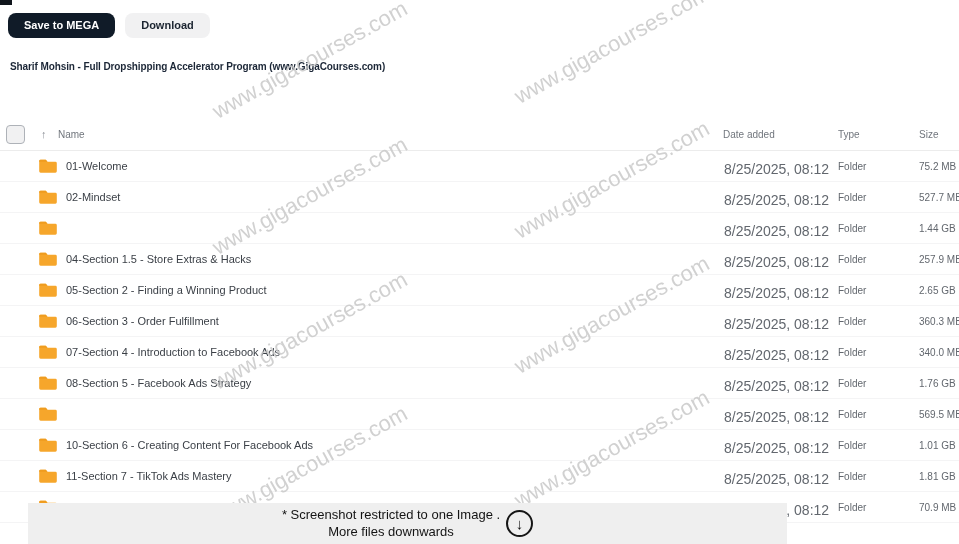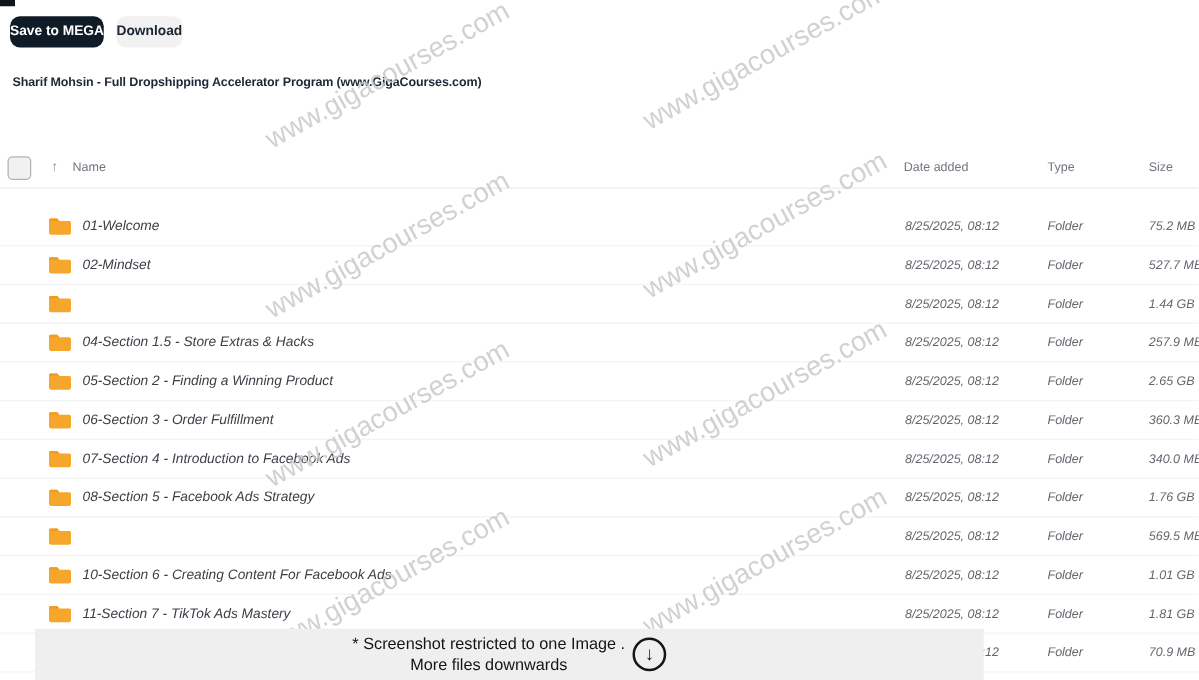--- a/index.html
+++ b/index.html
@@ -7,44 +7,44 @@
     width:959px;height:544px;position:relative;overflow:hidden;
     background:#ffffff;font-family:"Liberation Sans",sans-serif;
     -webkit-font-smoothing:antialiased;
   }
   
   .edge-artifact{position:absolute;left:0;top:0;width:12px;height:5px;background:#10151c;}
 
   
   .toolbar{position:absolute;left:8px;top:13px;display:flex;gap:10px;z-index:4;}
   .btn{border:none;border-radius:8px;font-family:"Liberation Sans",sans-serif;
-       font-size:11px;font-weight:bold;padding:0 0;height:25px;line-height:25px;cursor:pointer;}
+       font-size:11px;font-weight:bold;padding:0 16px;height:25px;line-height:25px;cursor:pointer;}
   .btn-dark{background:#101b28;color:#ffffff;}
   .btn-light{background:#f1f1f2;color:#1b2430;text-align:right;}
 
   .page-title{position:absolute;left:10px;top:61px;font-size:10px;font-weight:bold;
     color:#1c2737;letter-spacing:-0.1px;z-index:1;}
 
   
   .table-header{position:absolute;left:0;top:122px;width:959px;height:28px;
     border-bottom:1px solid #ececec;z-index:1;}
   .checkbox{position:absolute;left:6px;top:3px;width:17px;height:17px;background:#f1f1f2;
     border:1px solid #aeb2b8;border-radius:4px;cursor:pointer;}
   .sort-arrow{position:absolute;left:41px;top:6px;font-size:11px;color:#8a8f96;cursor:pointer;}
   .hdr{position:absolute;top:7px;font-size:10px;color:#71767d;cursor:pointer;}
   .hdr-name{left:58px;}
   .hdr-date{left:723px;}
   .hdr-type{left:838px;}
   .hdr-size{left:919px;}
 
-  .file-list{position:absolute;left:0;top:166px;width:959px;z-index:1;font-style:italic;}
+  .file-list{position:absolute;left:0;top:151px;width:959px;z-index:1;}
   .row{position:relative;height:30px;border-bottom:1px solid #f4f4f5;cursor:pointer;}
   .row .folder-icon{position:absolute;left:38px;top:7px;}
   .c-name{position:absolute;left:66px;top:9px;font-size:11px;color:#3a3f46;white-space:nowrap;}
-  .c-date{position:absolute;left:724px;top:10px;font-size:10px;color:#62676e;white-space:nowrap;}
+  .c-date{position:absolute;left:724px;top:10px;font-size:14px;color:#62676e;white-space:nowrap;}
   .c-type{position:absolute;left:838px;top:10px;font-size:10px;color:#62676e;}
   .c-size{position:absolute;left:919px;top:10px;font-size:10px;color:#62676e;white-space:nowrap;}
 
   
   .watermark-layer{position:absolute;inset:0;pointer-events:none;z-index:2;}
   .wm{position:absolute;transform:translate(-50%,-50%) rotate(-29deg);
     font-size:22px;color:#c9c9c9;opacity:0.85;white-space:nowrap;
     font-family:"Liberation Sans",sans-serif;}
 
   

